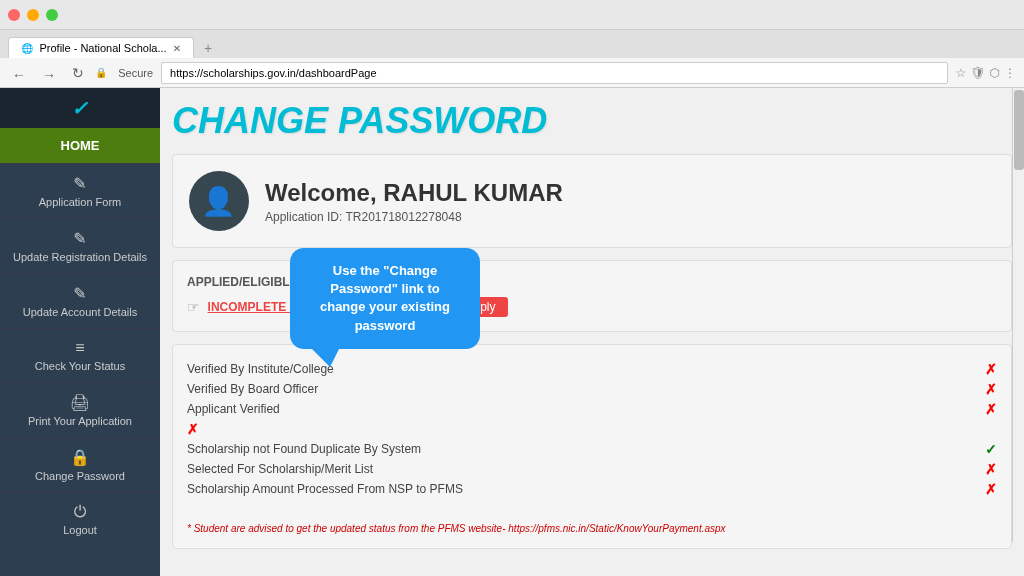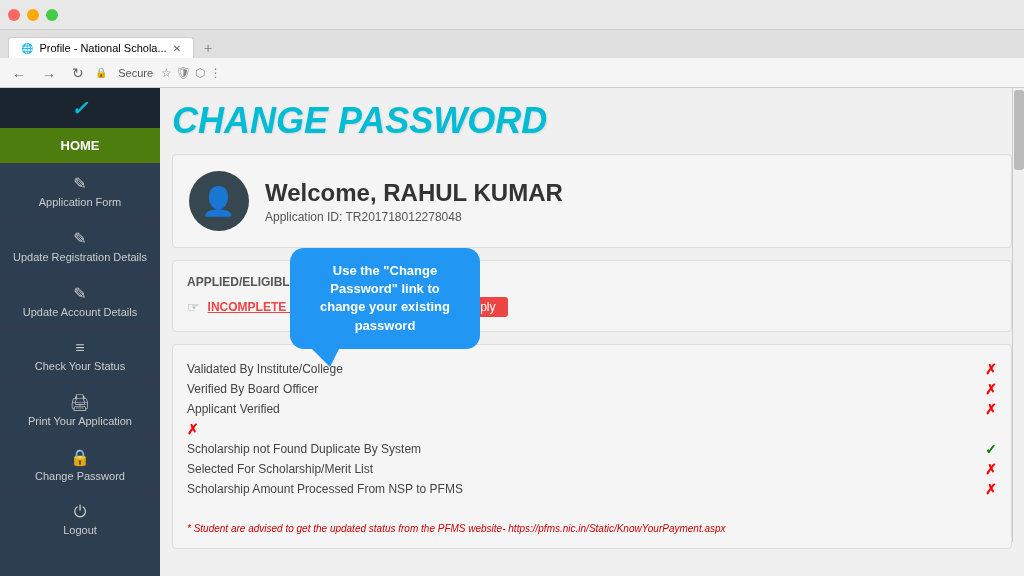--- a/index.html
+++ b/index.html
@@ -84,20 +84,21 @@
   </div>
   <div style="width:20px;height:20px;background:transparent;border-radius:50%;display:flex;align-items:center;justify-content:center;font-size:14px;color:#888;cursor:pointer;margin-left:4px;">+</div>
 </div>
 
 <div class="address-bar">
   <button class="nav-btn">←</button>
   <button class="nav-btn">→</button>
   <button class="nav-btn">↻</button>
   <span class="lock-icon">🔒</span>
   <span style="font-size:11px;color:#555;">Secure</span>
+  <input class="address-input" type="text" value="https://scholarships.gov.in/dashboardPage" style="">
   <div class="address-icons">
     <span>☆</span>
     <span>🛡</span>
     <span>⬡</span>
     <span>⋮</span>
   </div>
 </div>
 
 <div class="main-layout">
 
@@ -159,21 +160,21 @@
       <div class="scheme-row">
         <span style="color:#888;font-size:14px;">☞</span>
         <span class="incomplete-text">INCOMPLETE REGISTRATION DETAILS</span>
         <span>-</span>
         <button class="apply-btn">Apply</button>
       </div>
     </div>
 
     <div class="status-table">
       <div class="status-row">
-        <span>Validated By Institute/College</span>
+        <span>Verified By Institute/College</span>
         <span class="status-cross">✗</span>
       </div>
       <div class="status-row">
         <span>Verified By Board Officer</span>
         <span class="status-cross">✗</span>
       </div>
       <div class="status-row">
         <span>Applicant Verified</span>
         <span class="status-cross">✗</span>
       </div>

